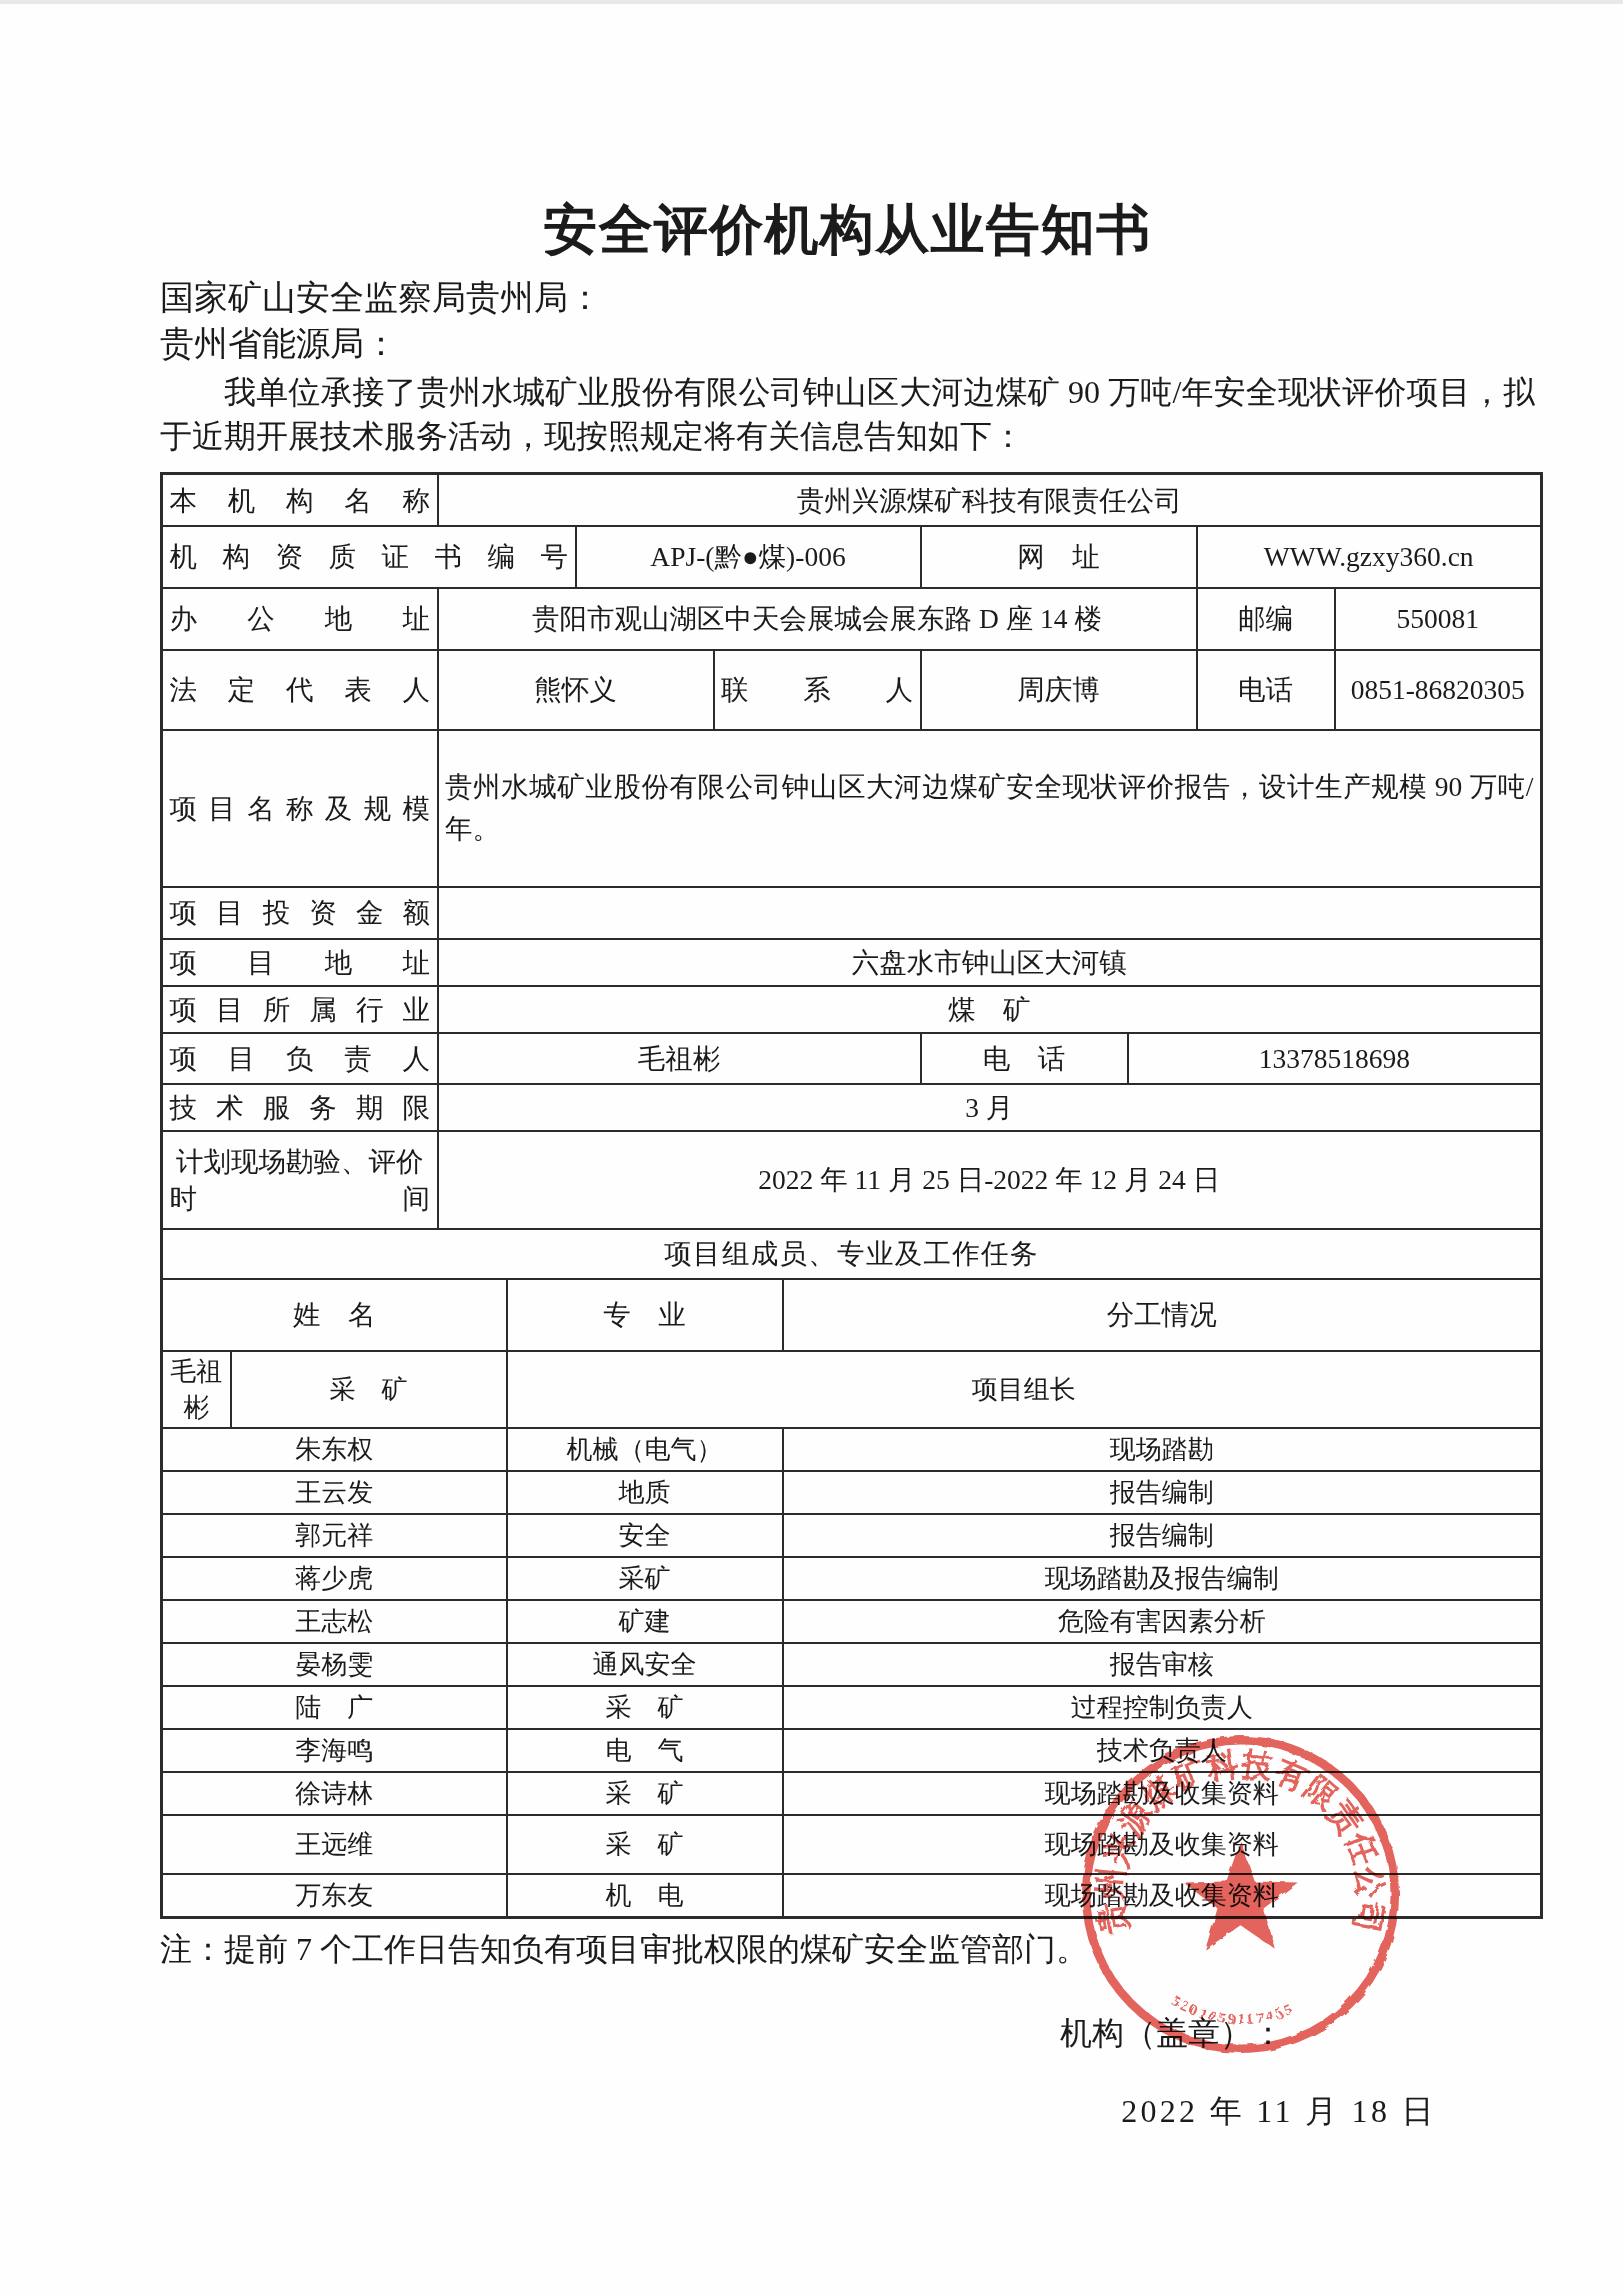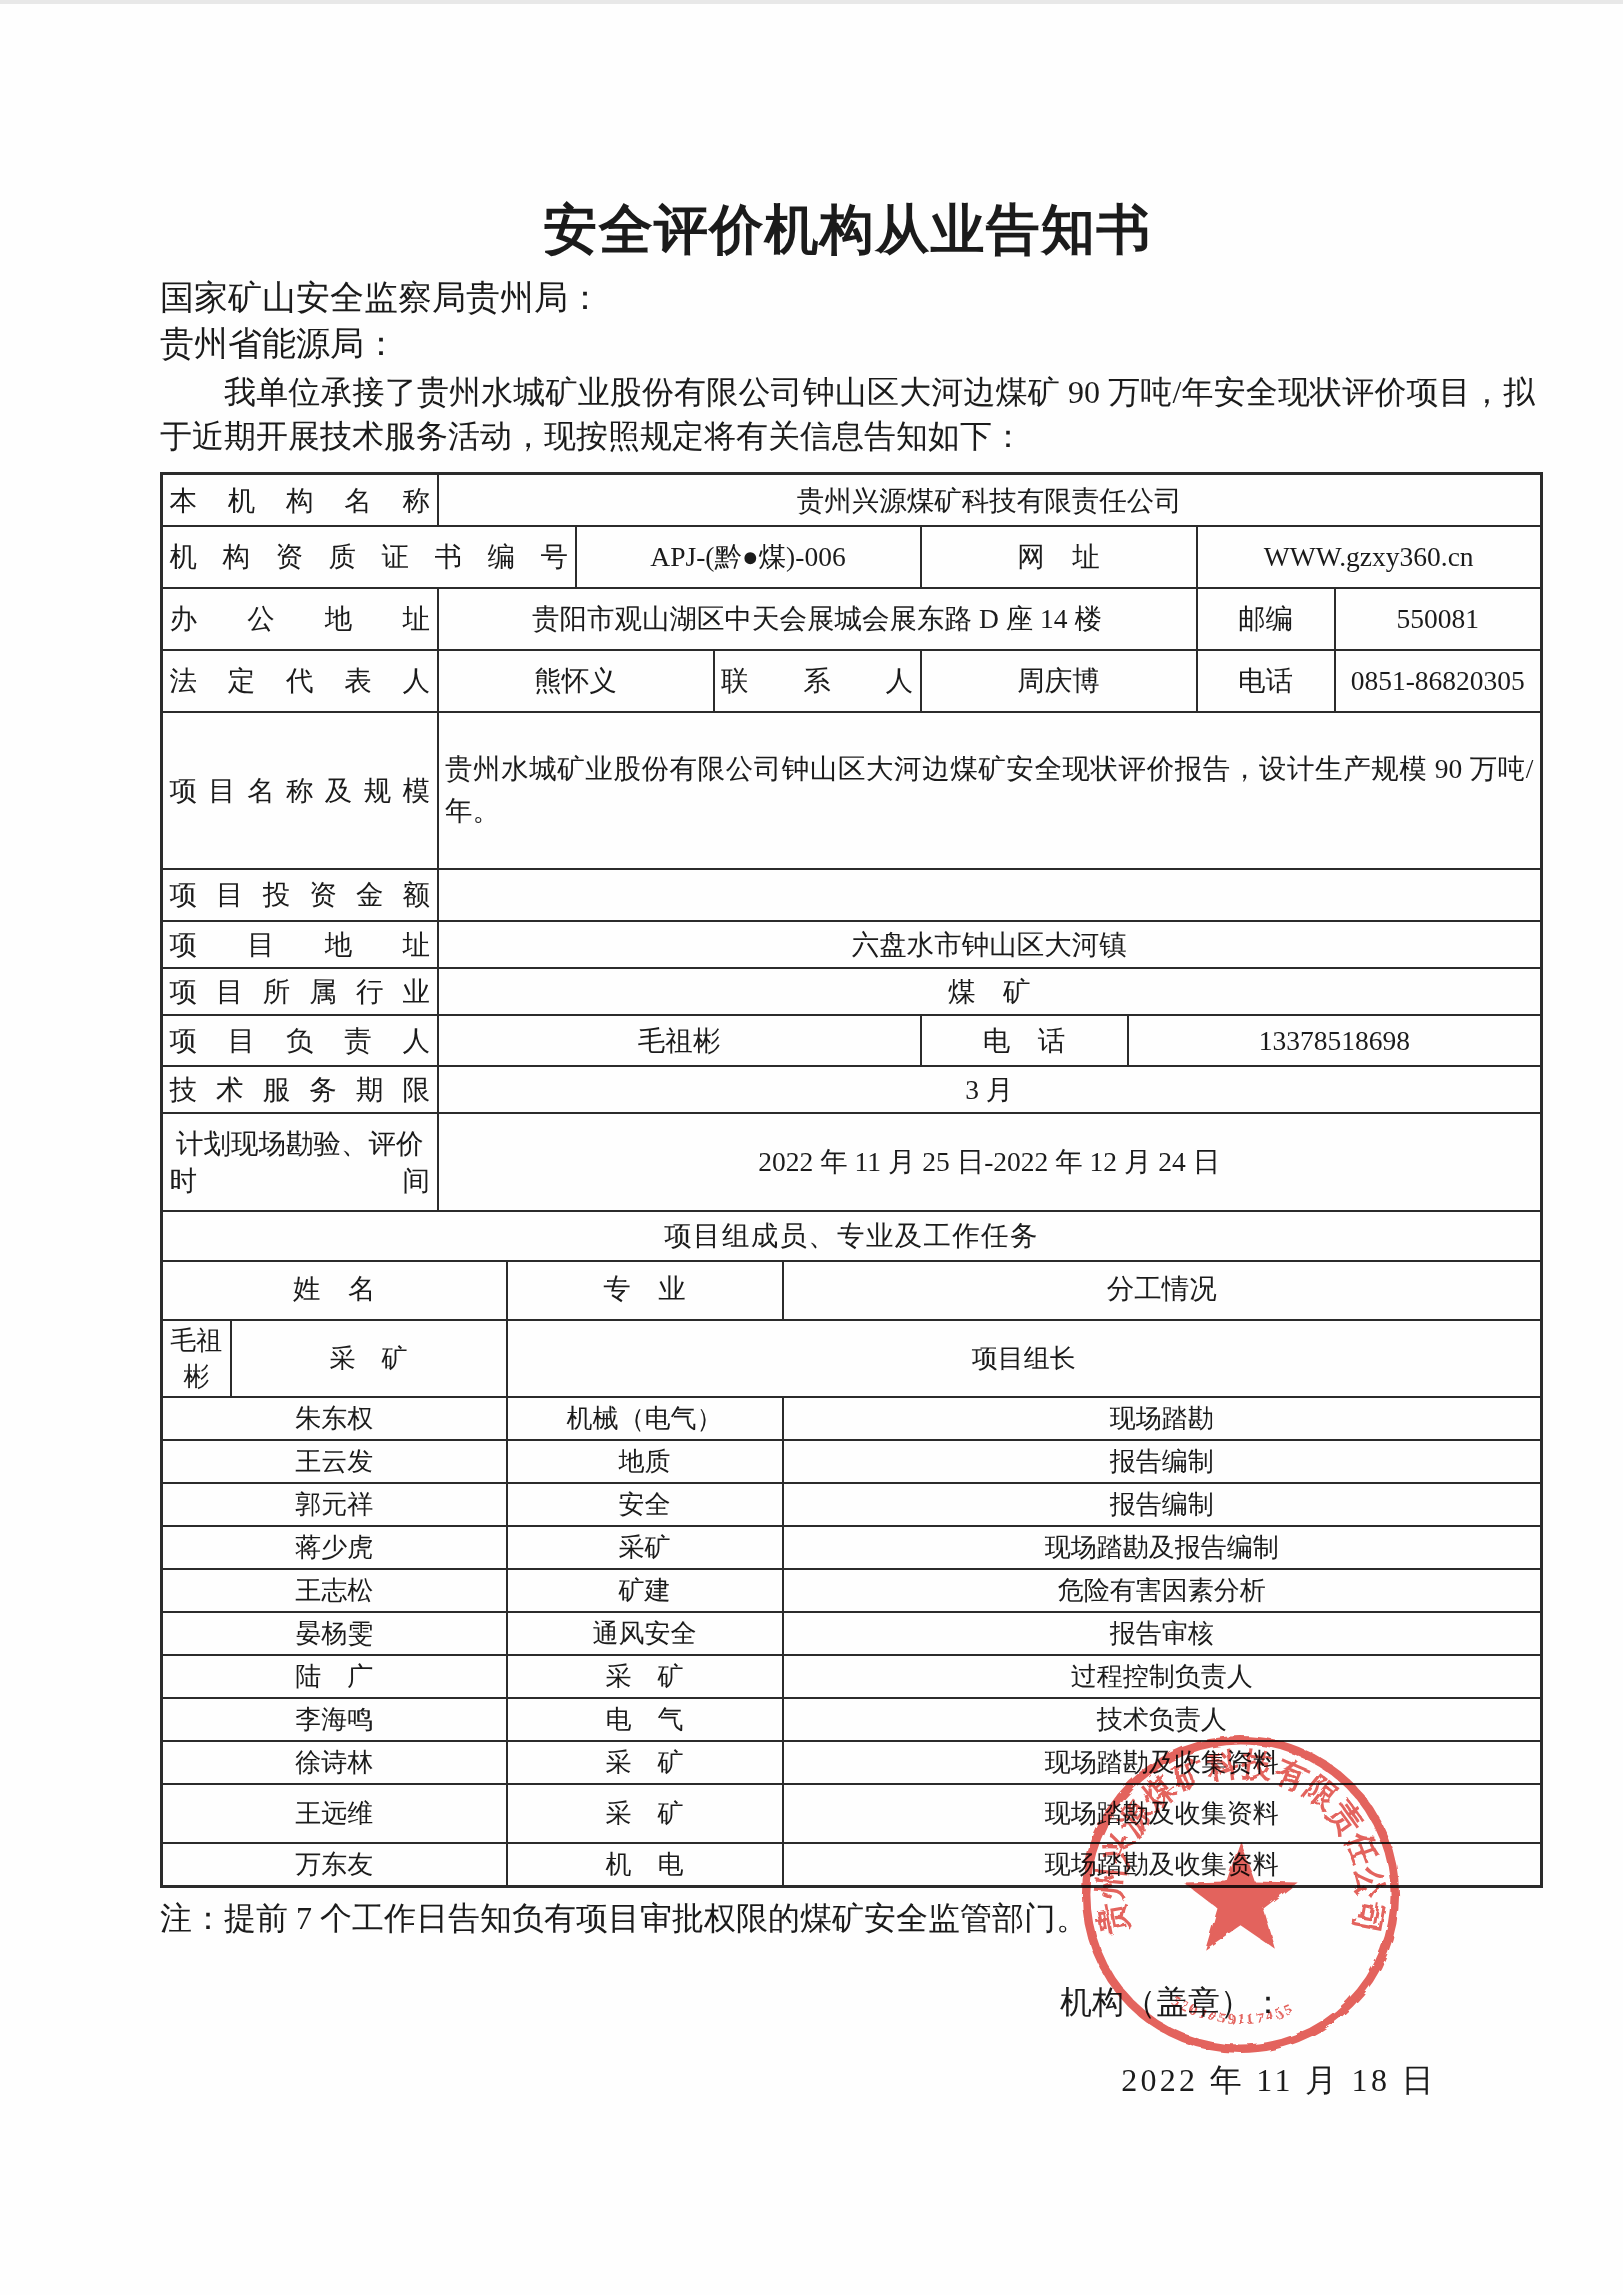--- a/index.html
+++ b/index.html
@@ -146,21 +146,21 @@
         <td colspan="5">WWW.gzxy360.cn</td>
       </tr>
 
       <tr style="height:62px;">
         <td class="dist" colspan="4">办公地址</td>
         <td class="val-left" colspan="11">贵阳市观山湖区中天会展城会展东路 D 座 14 楼</td>
         <td colspan="2">邮编</td>
         <td colspan="3">550081</td>
       </tr>
 
-      <tr style="height:62px;">
+      <tr style="height:80px;">
         <td class="dist" colspan="4">法定代表人</td>
         <td colspan="4">熊怀义</td>
         <td class="dist" colspan="3">联系人</td>
         <td colspan="4">周庆博</td>
         <td colspan="2">电话</td>
         <td colspan="3">0851-86820305</td>
       </tr>
 
       <tr style="height:157px;">
         <td class="dist v-top" colspan="4">项目名称及规模</td>
@@ -196,21 +196,21 @@
 
       <tr style="height:98px;">
         <td class="dist" colspan="4">计划现场勘验、评价时间</td>
         <td colspan="16">2022 年 11 月 25 日-2022 年 12 月 24 日</td>
       </tr>
 
       <tr style="height:50px;">
         <td class="section-hd" colspan="20">项目组成员、专业及工作任务</td>
       </tr>
 
-      <tr style="height:59px;font-family:Liberation Mono, monospace;">
+      <tr style="height:72px;">
         <td colspan="5">姓　名</td>
         <td colspan="4">专　业</td>
         <td colspan="11">分工情况</td>
       </tr>
 
       <tr class="member-row" style="height:43px;">
         <td>毛祖彬</td>
         <td colspan="4">采　矿</td>
         <td colspan="15">项目组长</td>
       </tr>

